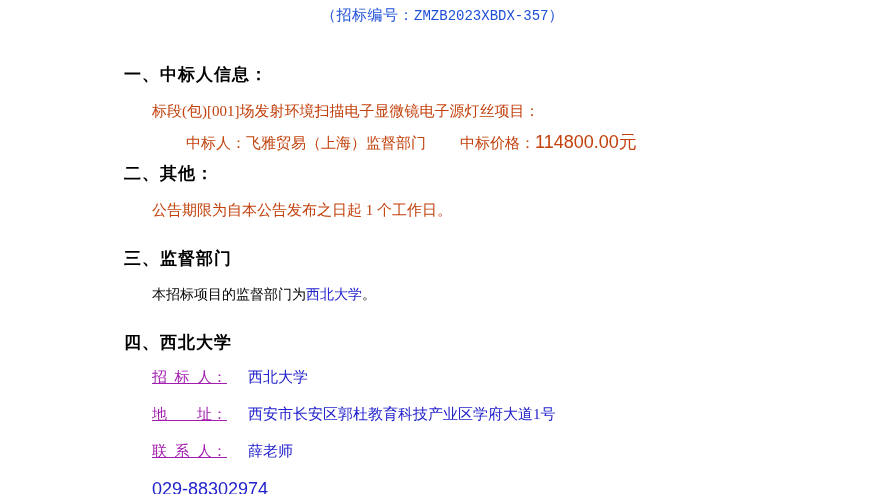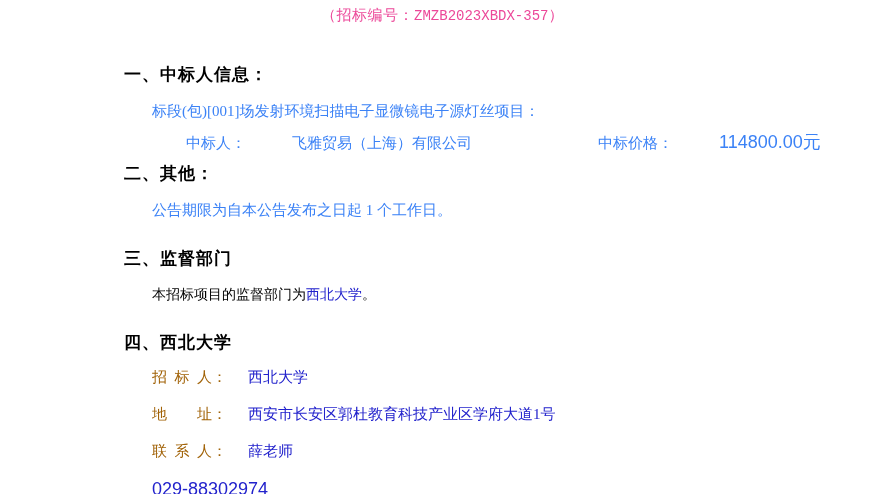--- a/index.html
+++ b/index.html
@@ -15,21 +15,21 @@
     overflow: hidden;
   }
   .page {
     position: relative;
     width: 885px;
     height: 494px;
   }
   .doc-number {
     text-align: center;
     font-size: 15px;
-    color: #ec4899;
+    color: #1d4ed8;
     margin-top: 6px;
     letter-spacing: 0.5px;
     font-family: "Liberation Serif", "DejaVu Serif", serif;
   }
   .doc-number .code {
     font-family: "Liberation Mono", "DejaVu Sans Mono", monospace;
     font-size: 14px;
     letter-spacing: 0px;
   }
   .body-block {
@@ -43,28 +43,27 @@
     font-size: 17px;
     color: #000000;
     margin: 0 0 14px 0;
     letter-spacing: 1px;
   }
   .sec-gap {
     margin-top: 26px;
   }
   .para {
     font-size: 15px;
-    color: #3b82f6;
+    color: #c2410c;
     margin: 0 0 6px 0;
     padding-left: 28px;
     line-height: 1.5;
   }
   .para-indent {
     padding-left: 62px;
-    gap: 46px;
   }
   .inline-blue {
     color: #2222cc;
   }
   .mono-num {
     font-family: Liberation Sans, sans-serif;
     font-size: 18px;
   }
   .para-black {
     color: #000000;
@@ -77,22 +76,23 @@
     font-size: 15px;
     padding-left: 28px;
     margin: 0 0 18px 0;
     color: #000000;
     display: flex;
     align-items: baseline;
   }
   .contact-label {
     display: inline-block;
     width: 96px;
-    color: #a16207;
+    color: #a21caf;
     white-space: pre;
+    text-decoration: underline;
   }
   .contact-value {
     color: #2222cc;
   }
   .award-line {
     display: flex;
     align-items: baseline;
   }
   .award-gap {
     display: inline-block;
@@ -107,21 +107,21 @@
   <div class="doc-number">
     <span>（招标编号：</span><span class="code">ZMZB2023XBDX-357</span><span>）</span>
   </div>
 
   <div class="body-block">
 
     <div class="section-heading">一、中标人信息：</div>
     <div class="para">标段(包)[001]场发射环境扫描电子显微镜电子源灯丝项目：</div>
     <div class="para para-indent award-line">
       <span>中标人：</span>
-        <span>飞雅贸易（上海）有限公司</span>
+        <span>飞雅贸易（上海）监督部门</span>
       <span class="award-gap"></span>
       <span>中标价格：</span>
         <span class="mono-num">114800.00元</span>
     </div>
 
     <div class="section-heading">二、其他：</div>
     <div class="para">公告期限为自本公告发布之日起 1 个工作日。</div>
 
     <div class="section-heading sec-gap">三、监督部门</div>
     <div class="para-black">

